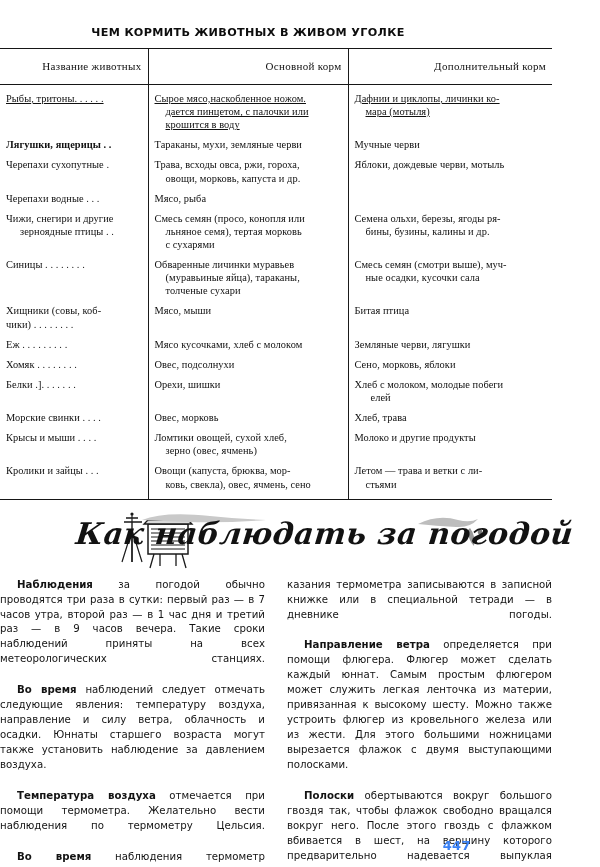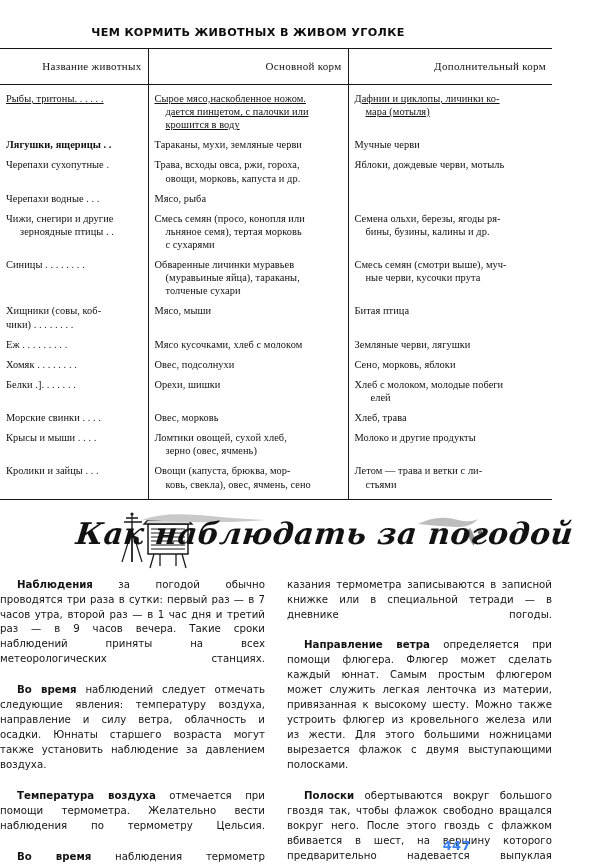--- a/index.html
+++ b/index.html
@@ -281,21 +281,21 @@
           <td class="col-b">
             <span class="cell-ind">
               <span class="ln">Обваренные личинки муравьев</span>
               <span class="ln i">(муравьиные яйца), тараканы,</span>
               <span class="ln i">толченые сухари</span>
             </span>
           </td>
           <td class="col-c">
             <span class="cell-ind">
               <span class="ln">Смесь семян (смотри выше), муч-</span>
-              <span class="ln i">ные черви, кусочки прута</span>
+              <span class="ln i">ные осадки, кусочки сала</span>
             </span>
           </td>
         </tr>
         <tr>
           <td class="col-a nm">
             <span class="cell-ind">
               <span class="ln">Хищники (совы, коб-</span>
               <span class="ln">чики) . . . . . . . .</span>
             </span>
           </td>

